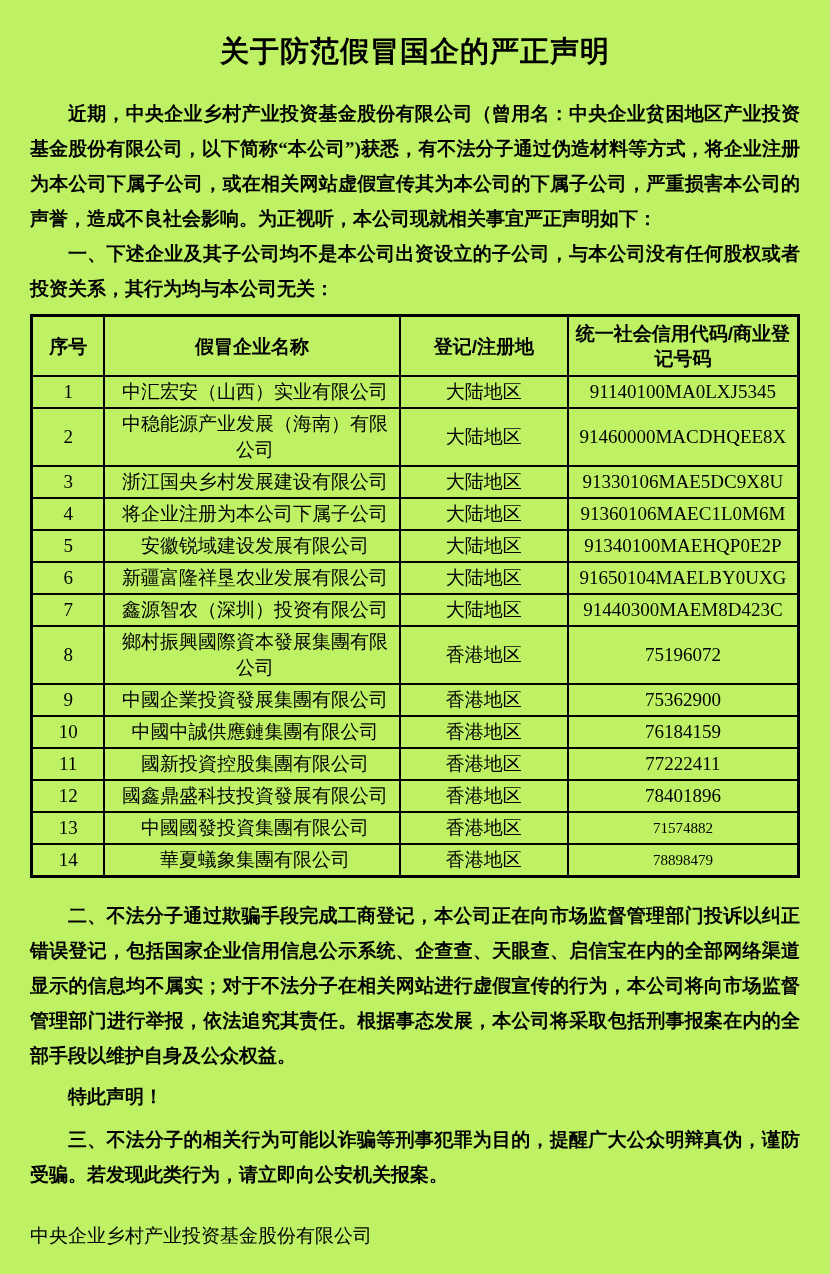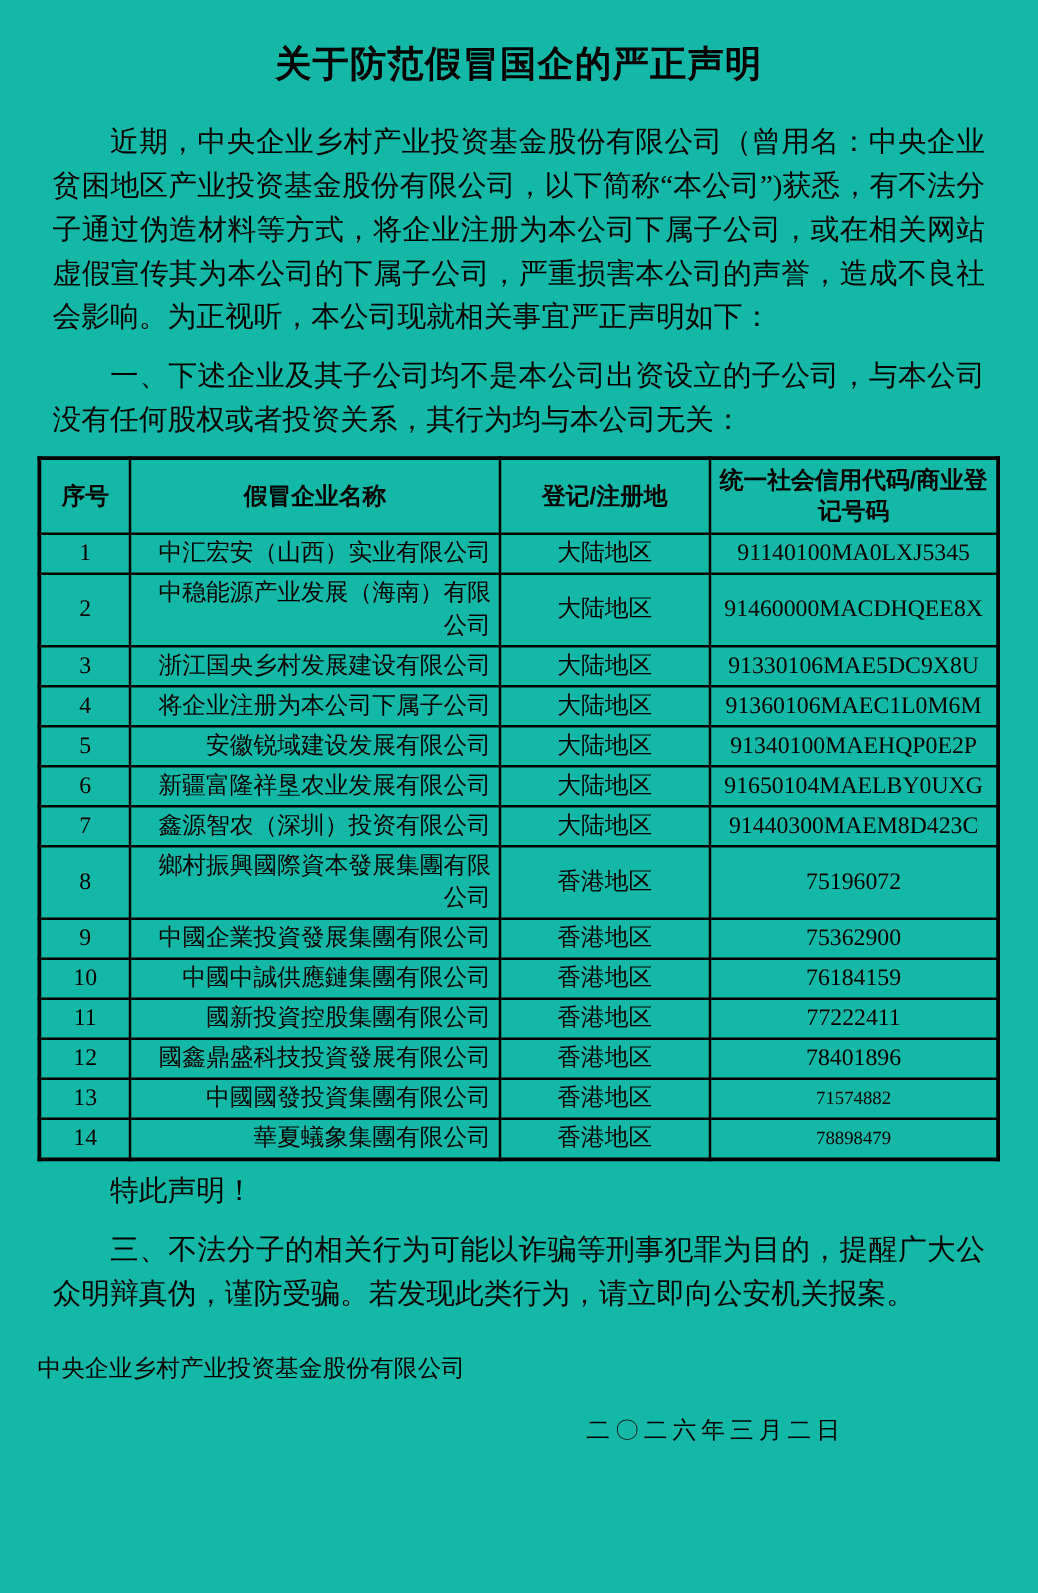--- a/index.html
+++ b/index.html
@@ -1,40 +1,41 @@
 <!DOCTYPE html>
 <html><head>
 <meta charset="utf-8">
 <style>
   html, body { margin: 0; padding: 0; background: #ffffff; }
   .page {
     position: relative;
     box-sizing: border-box;
     width: 830px;
     height: 1274px;
-    background: #14b8a6;
+    background: #bef264;
     color: #000000;
     padding: 26px 30px 0 30px;
     font-family: "Liberation Serif", serif;
     overflow: hidden;
   }
   .doc-title {
     font-family: "Liberation Sans", sans-serif;
     font-size: 29px;
     font-weight: bold;
     text-align: center;
     margin: 6px 0 24px 0;
     letter-spacing: 1px;
   }
   p.body-para {
-    font-size: 23px;
+    font-size: 19px;
     line-height: 35px;
     text-align: justify;
     text-indent: 2em;
-    margin: 12px;
+    margin: 0;
+    font-weight: bold;
   }
   p.sec2 { margin-top: 20px; }
   p.sec3 { margin-top: 8px; }
   p.closing { margin-top: 6px; }
   table.impostor-table {
     width: 100%;
     border-collapse: collapse;
     margin-top: 8px;
     table-layout: fixed;
   }
@@ -49,21 +50,21 @@
     line-height: 25px;
     padding: 4px 4px;
     font-family: "Liberation Sans", sans-serif;
   }
   td {
     font-size: 19px;
     line-height: 26px;
     padding: 2px 6px;
   }
   td.col-no, td.col-region, td.col-code { text-align: center; }
-  td.col-name { text-align: right; padding-left: 12px; }
+  td.col-name { text-align: center; padding-left: 12px; }
   td.code-small { font-size: 15px; text-align: center; }
   .col-w-no { width: 72px; }
   .col-w-name { width: 292px; }
   .col-w-region { width: 166px; }
   .col-w-code { width: 228px; }
   .signature { margin-top: 26px; font-size: 19px; line-height: 35px; }
   .sig-company { text-align: left; padding-right: 94px; margin: 0; }
   .sig-date { text-align: right; padding-right: 124px; margin: 14px 0 0 0; letter-spacing: 4px; }
 </style>
 </head>
@@ -173,20 +174,21 @@
         </tr>
         <tr>
           <td class="col-no">14</td>
           <td class="col-name">華夏蟻象集團有限公司</td>
           <td class="col-region">香港地区</td>
           <td class="col-code code-small">78898479</td>
         </tr>
       </tbody>
   </table>
 
+  <p class="body-para sec2">二、不法分子通过欺骗手段完成工商登记，本公司正在向市场监督管理部门投诉以纠正错误登记，包括国家企业信用信息公示系统、企查查、天眼查、启信宝在内的全部网络渠道显示的信息均不属实；对于不法分子在相关网站进行虚假宣传的行为，本公司将向市场监督管理部门进行举报，依法追究其责任。根据事态发展，本公司将采取包括刑事报案在内的全部手段以维护自身及公众权益。</p>
 
   <p class="body-para closing">特此声明！</p>
 
   <p class="body-para sec3">三、不法分子的相关行为可能以诈骗等刑事犯罪为目的，提醒广大公众明辩真伪，谨防受骗。若发现此类行为，请立即向公安机关报案。</p>
 
   <div class="signature">
     <p class="sig-company">中央企业乡村产业投资基金股份有限公司</p>
     <p class="sig-date">二〇二六年三月二日</p>
   </div>
 

